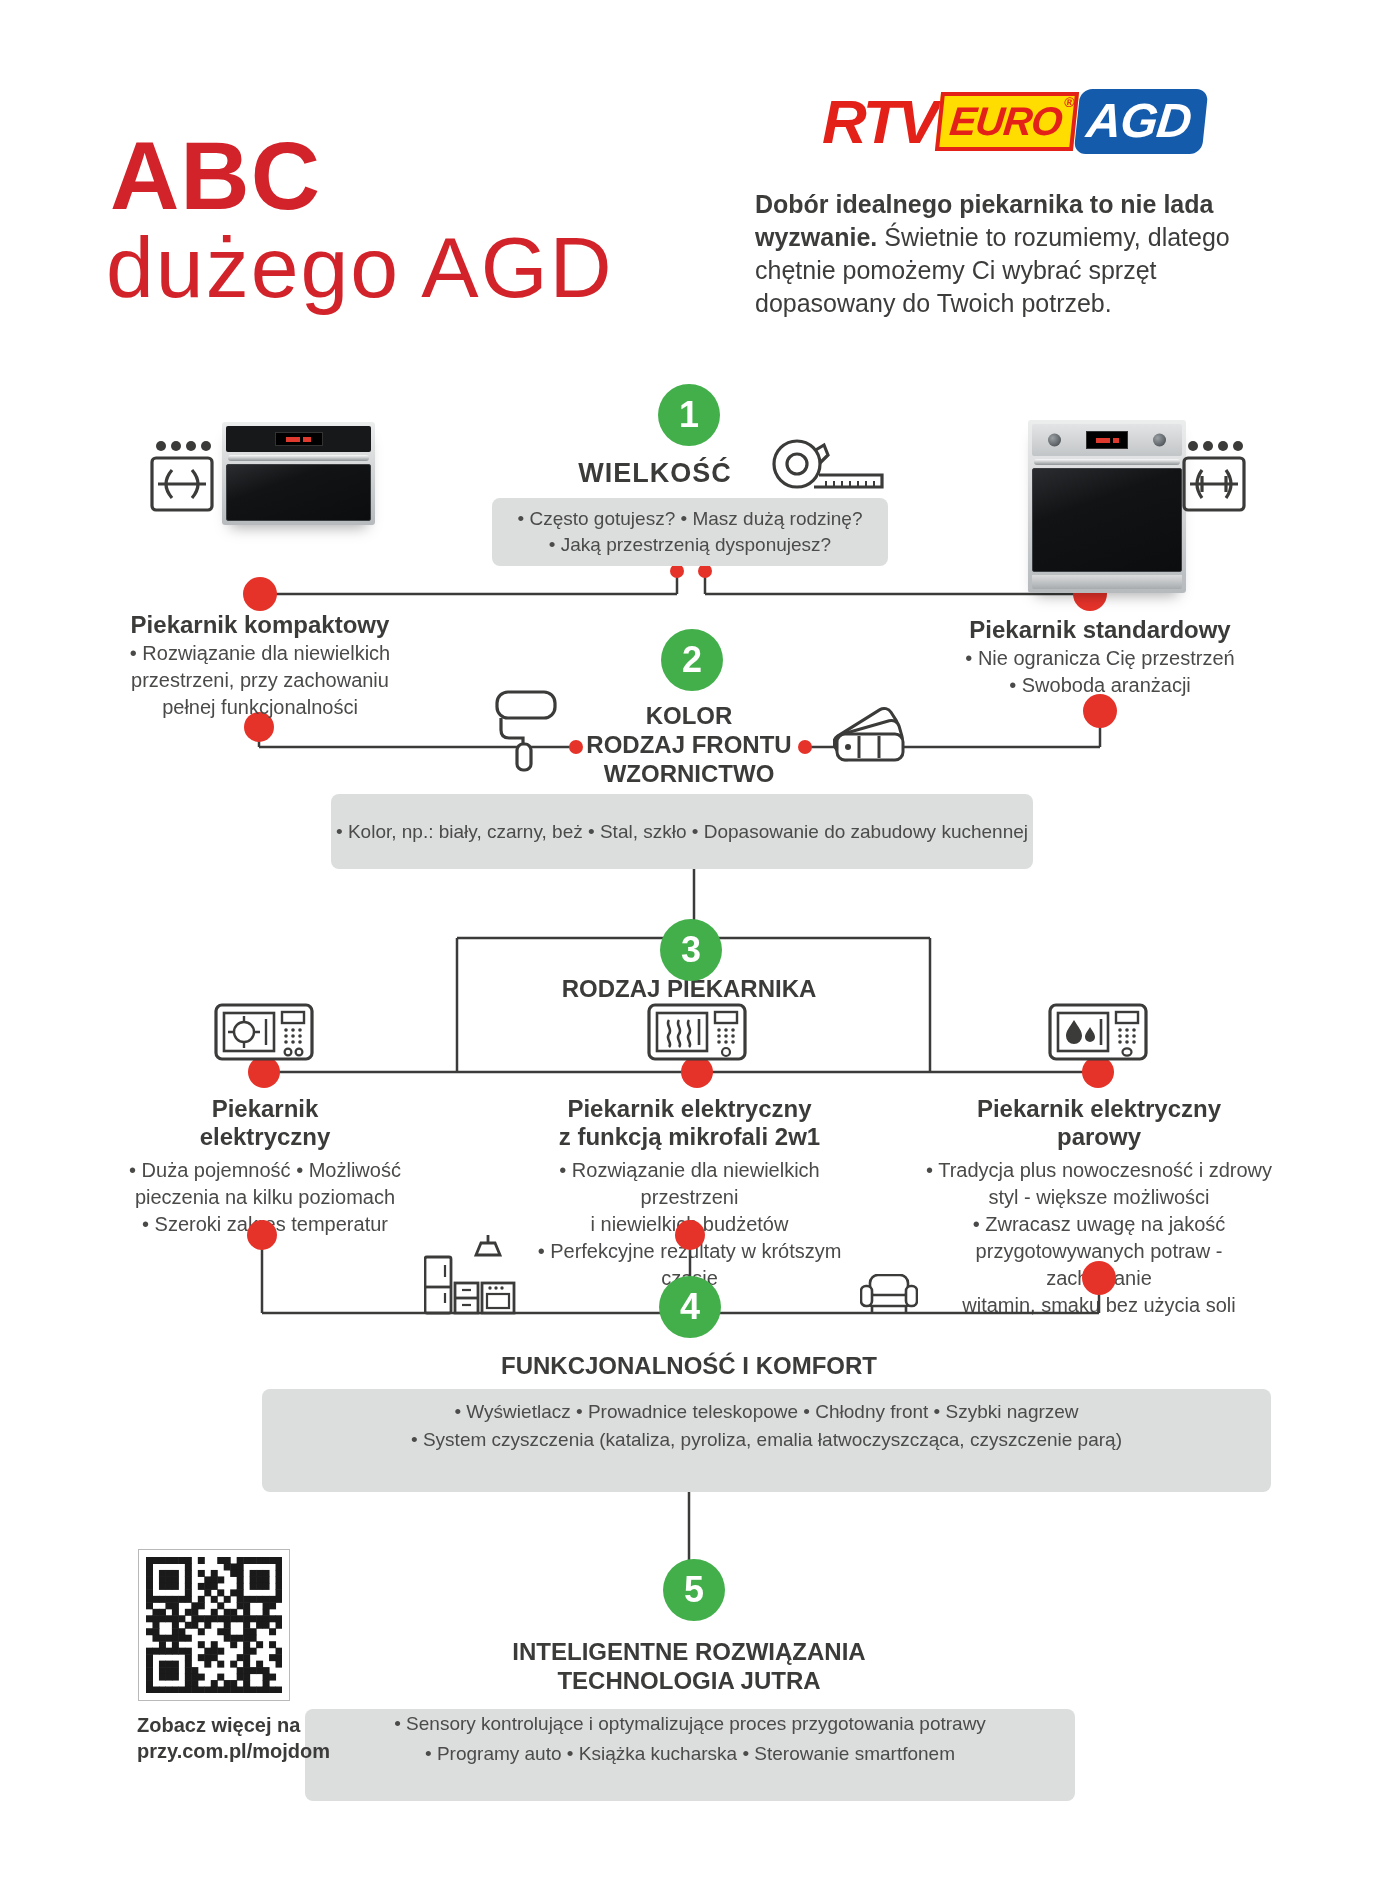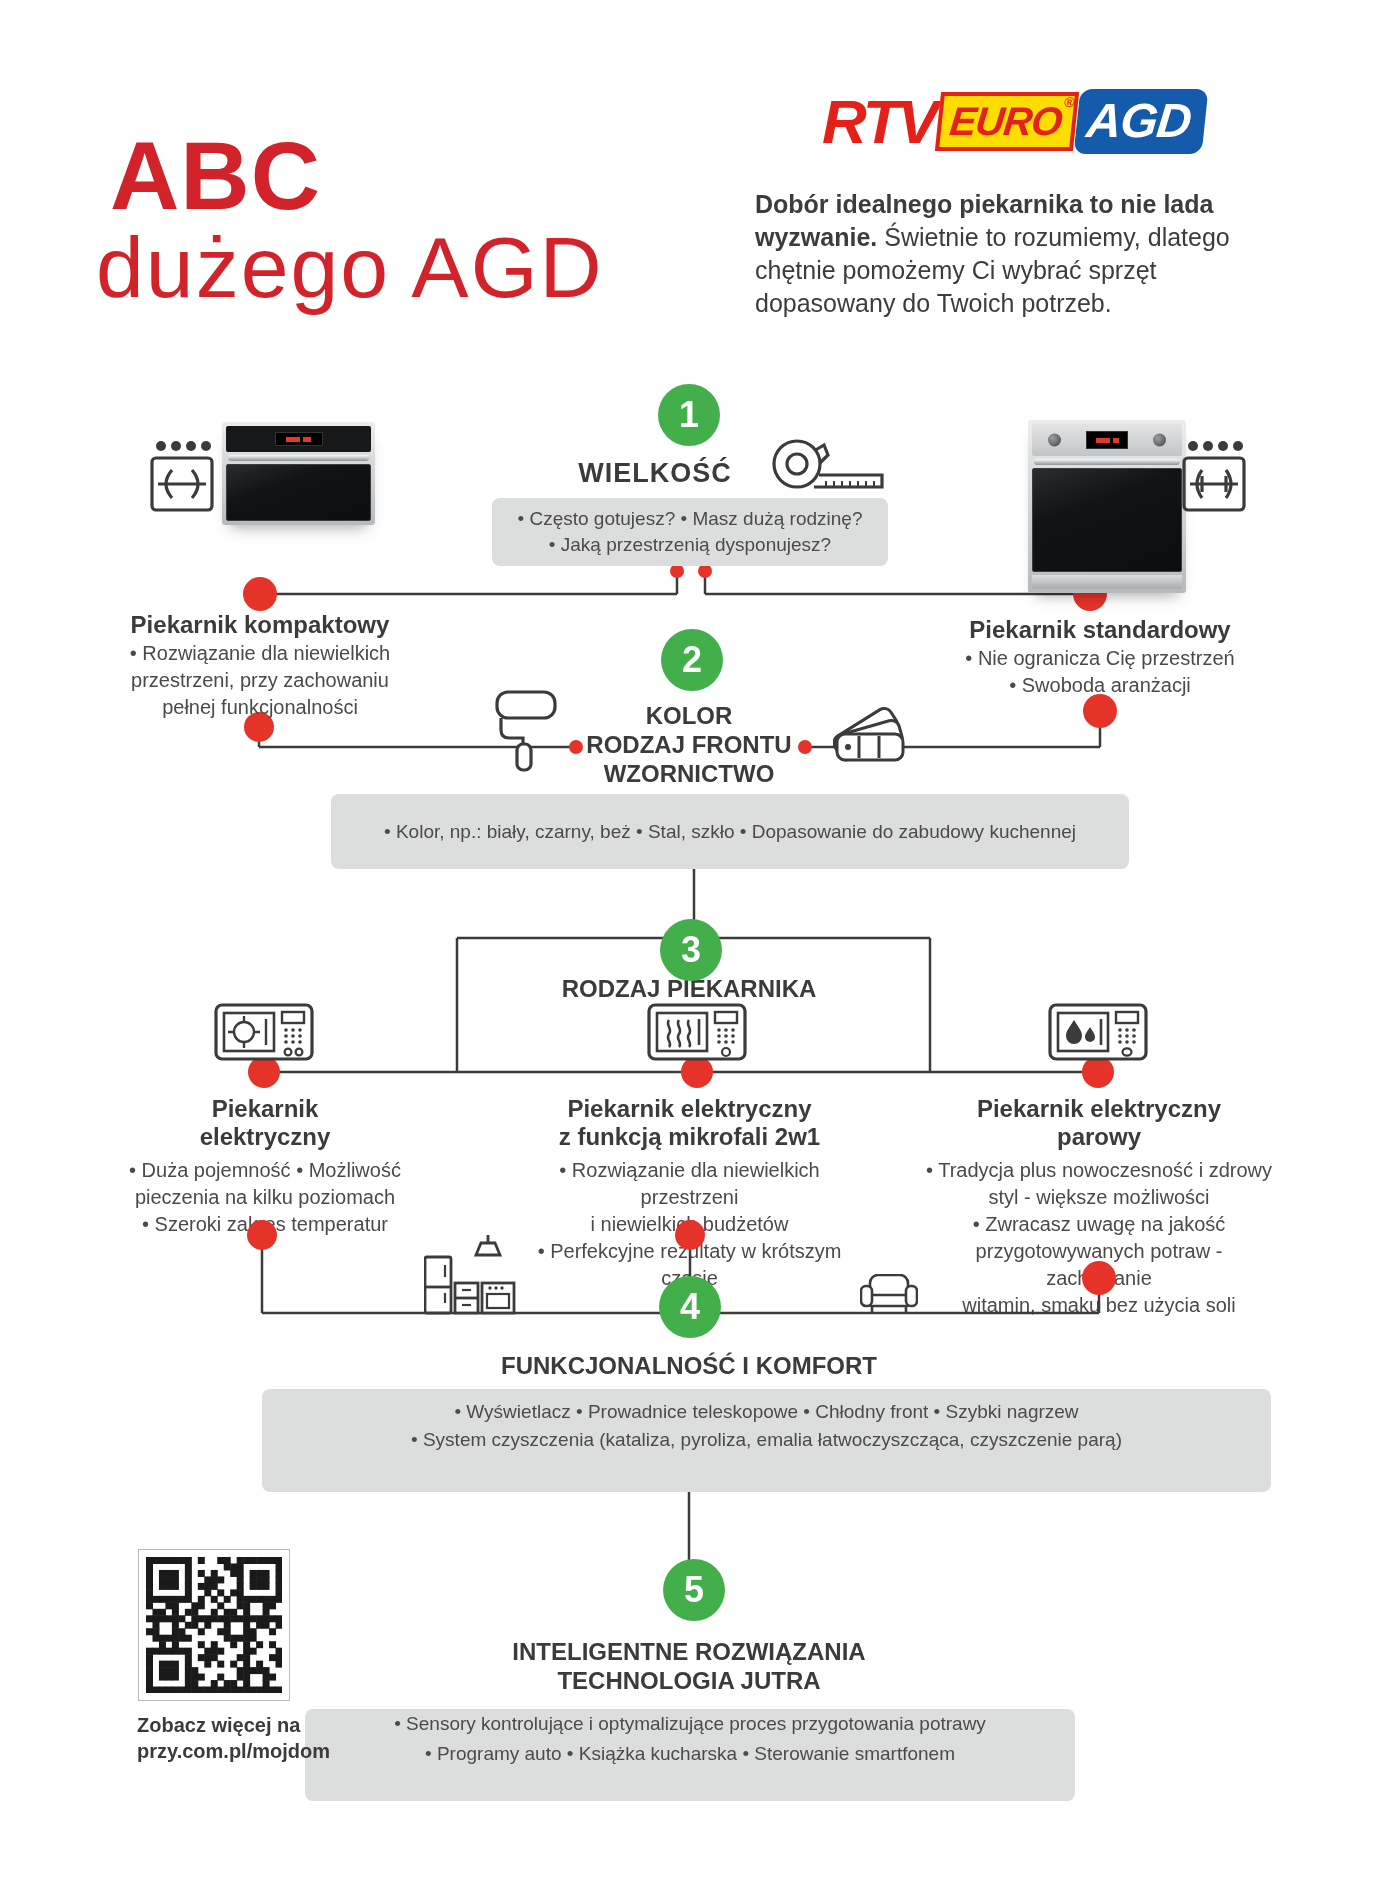--- a/index.html
+++ b/index.html
@@ -86,21 +86,21 @@
       <circle cx="264" cy="1072" r="16"></circle>
         <circle cx="697" cy="1072" r="16"></circle>
         <circle cx="1098" cy="1072" r="16"></circle>
       <circle cx="262" cy="1235" r="15"></circle>
         <circle cx="690" cy="1235" r="15"></circle>
       <circle cx="1099" cy="1278" r="17"></circle>
     </g>
   </svg>
 
   <div class="abs title1" style="left:110px;top:128px;">ABC</div>
-  <div class="abs title2" style="left:96px;top:224px;">dużego AGD</div>
+  <div class="abs title2" style="left:106px;top:224px;">dużego AGD</div>
 
   <div class="abs logo" style="left:822px;top:86px;">
     <span class="logo-rtv">RTV</span>
     <span class="logo-euro"><span>EURO</span><span class="logo-reg">®</span></span>
     <span class="logo-agd">AGD</span>
   </div>
 
   <div class="abs intro" style="left:755px;top:188px;width:515px;">
     <span class="b">Dobór idealnego piekarnika to nie lada wyzwanie. </span><span>Świetnie to rozumiemy, dlatego chętnie pomożemy Ci wybrać sprzęt dopasowany do Twoich potrzeb.</span>
   </div>
@@ -215,21 +215,21 @@
         </g>
       <g transform="rotate(-16 12 56)">
           <rect x="4" y="42" width="66" height="26" rx="8"></rect>
         </g>
       <rect x="4" y="42" width="66" height="26" rx="8"></rect>
       <path d="M26,44 V66"></path>
         <path d="M46,44 V66"></path>
     </g>
     <circle cx="15" cy="55" r="3" fill="#3b3b3a"></circle>
   </svg>
-  <div class="abs graybox" style="left:331px;top:794px;width:798px;height:75px;">
+  <div class="abs graybox" style="left:331px;top:794px;width:702px;height:75px;">
     <div class="gl" style="line-height:75px;">• Kolor, np.: biały, czarny, beż • Stal, szkło • Dopasowanie do zabudowy kuchennej</div>
   </div>
 
   <div class="abs stepnum" style="left:660px;top:919px;">3</div>
   <div class="abs h2" style="left:489px;top:974px;width:400px;">RODZAJ PIEKARNIKA</div>
 
   <svg class="abs icon" style="left:214px;top:1003px;" width="100" height="58" viewBox="0 0 100 58">
     <g stroke="#3b3b3a" stroke-width="3.2" fill="#fff">
         <rect x="2" y="2" width="96" height="54" rx="6"></rect>
         <rect x="10" y="10" width="50" height="38" stroke-width="2.6"></rect>

